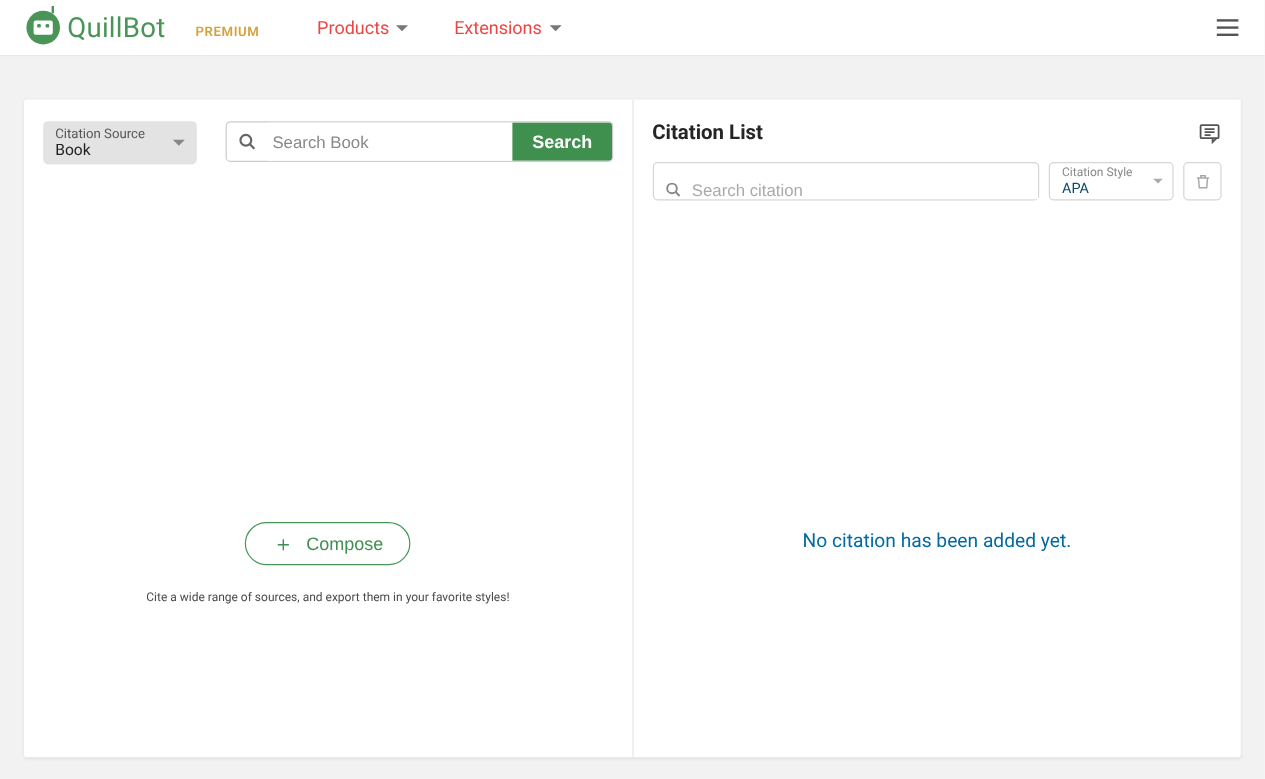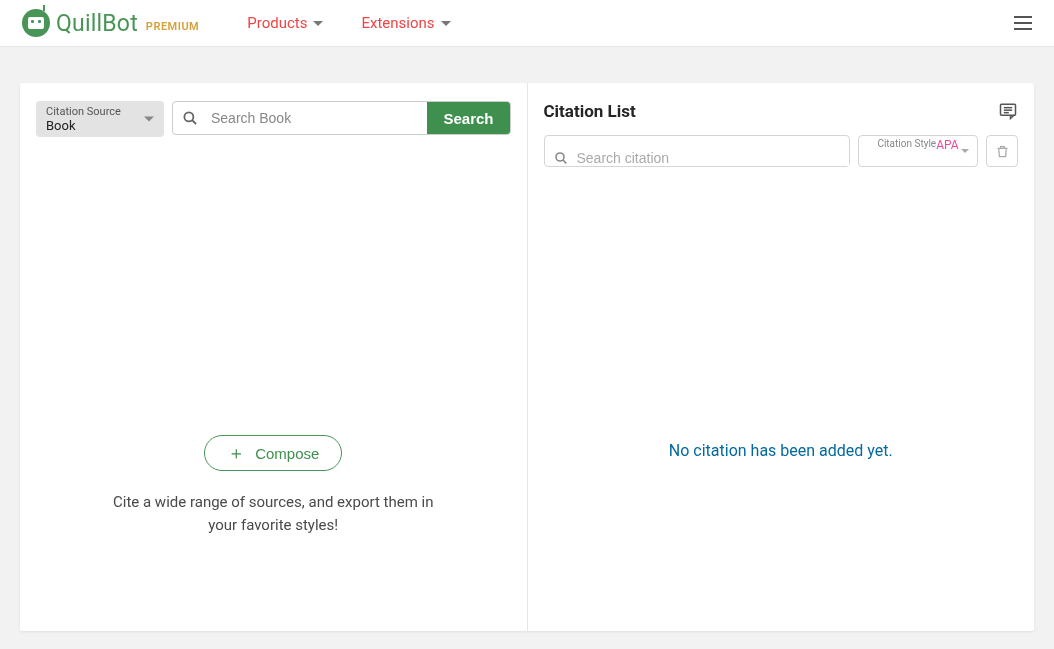--- a/index.html
+++ b/index.html
@@ -51,21 +51,21 @@
   font-size: 23px;
   font-weight: 400;
   color: #499557;
   letter-spacing: 0.2px;
 }
 .premium {
   font-size: 11px;
   font-weight: 600;
   color: #d5a139;
   letter-spacing: 0.5px;
-  margin-left: 2px;
+  margin-left: 19px;
   position: relative;
   top: 3px;
 }
 .nav { display: flex; gap: 38px; margin-left: 48px; }
 .nav-item {
   display: flex; align-items: center; gap: 6px;
   font-size: 15px; color: #ef4444; cursor: pointer;
 }
 .chevron-down {
   width: 0; height: 0;
@@ -86,21 +86,21 @@
 }
 .panel { flex: 1; padding: 18px 16px 16px 16px; position: relative; }
 .panel.left { border-right: 1px solid #e5e5e5; }
 .panel-title {
   font-size: 17px; font-weight: 700; color: #252525;
   margin-bottom: 14px;
 }
 .panel-title-row { display: flex; align-items: center; justify-content: space-between; margin-bottom: 14px; }
 .panel-title-row .panel-title { margin-bottom: 0; }
 
-.controls-row { display: flex; gap: 8px; align-items: stretch; }
+.controls-row { display: flex; gap: 24px; align-items: stretch; }
 
 .source-select {
   background: #e3e3e3;
   border-radius: 4px;
   width: 128px;
   padding: 4px 10px;
   display: flex; flex-direction: column; justify-content: center;
   position: relative;
   cursor: pointer;
 }
@@ -157,49 +157,49 @@
   background: #fff;
   color: #3f8f4f;
   padding: 8px 22px;
   font-size: 15px;
   font-weight: 500;
   display: flex; align-items: center; gap: 10px;
   cursor: pointer;
 }
 .plus-icon { font-size: 18px; line-height: 1; color: #3f8f4f; }
 .compose-desc {
-  font-size: 15px; color: #4a4a4a; text-align: center; line-height: 1.55;
+  font-size: 10px; color: #4a4a4a; text-align: center; line-height: 1.55;
   max-width: 340px;
 }
 
 .right-controls { display: flex; gap: 8px; align-items: stretch; }
 .cite-search {
   flex: 1;
   border: 1px solid #d5d5d5;
   border-radius: 4px;
   display: flex; align-items: flex-end;
   height: 32px;
 }
 .cite-search .search-icon { width: 32px; color: #888; }
 .cite-search input {
   flex: 1; border: none; outline: none; font-size: 14px;
 }
 .cite-search input::placeholder { color: #aaa; }
 
 .style-select {
   border: 1px solid #d5d5d5;
   border-radius: 4px;
-  width: 120px;
+  width: 104px;
   padding: 2px 10px;
-  display: flex; justify-content: center;
+  display: flex; flex-direction: column; justify-content: center;
   position: relative;
   cursor: pointer;
 }
 .style-label { font-size: 10px; color: #888; }
-.style-value { font-size: 12px; color: #ec4899; }
+.style-value { font-size: 12px; color: #0c4a6e; }
 .style-chev {
   position: absolute; right: 8px; top: 50%; transform: translateY(-50%);
   width: 0; height: 0;
   border-left: 4px solid transparent;
   border-right: 4px solid transparent;
   border-top: 4px solid #aaa;
 }
 .trash-btn {
   border: 1px solid #d5d5d5;
   border-radius: 4px;

